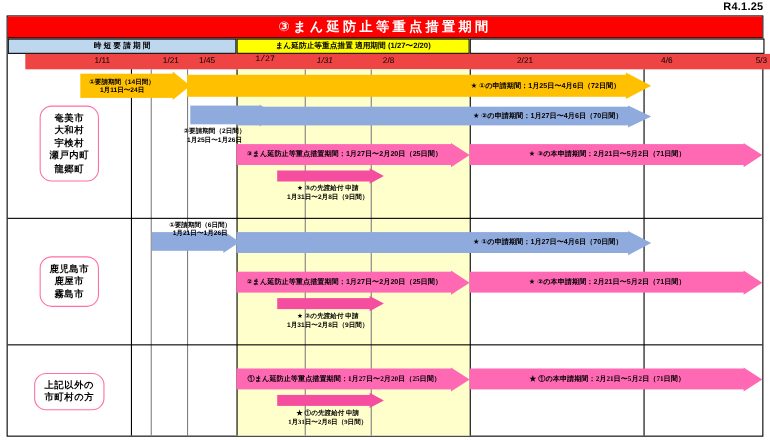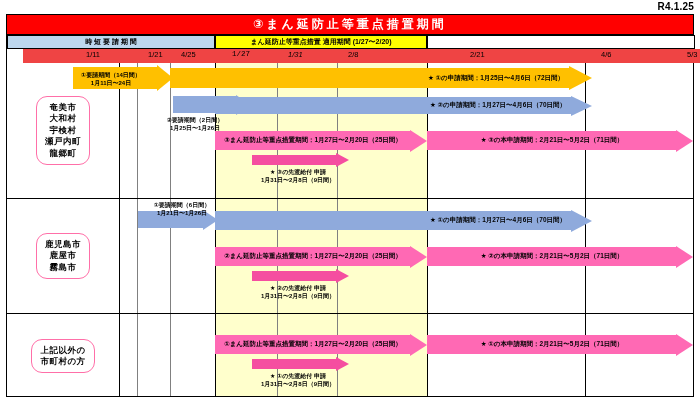--- a/index.html
+++ b/index.html
@@ -116,21 +116,21 @@
 
     <div class="legend-band">
       <div class="legend-seg legend-blue" style="left:0;width:208px;">時 短 要 請 期 間</div>
       <div class="legend-seg legend-yellow" style="left:208px;width:212px;">まん延防止等重点措置 適用期間 (1/27〜2/20)</div>
       <div class="legend-seg legend-white" style="left:420px;width:268px;"></div>
     </div>
 
     <div class="ruler">
       <div class="tick-label" style="left:63px;">1/11</div>
       <div class="tick-label" style="left:125px;">1/21</div>
-      <div class="tick-label" style="left:158px;">4/25</div>
+      <div class="tick-label" style="left:158px;">1/45</div>
       <div class="tick-label" style="left:209px;font-family:Liberation Mono, monospace;">1/27</div>
       <div class="tick-label" style="left:265px;font-style:italic;">1/31</div>
       <div class="tick-label" style="left:325px;">2/8</div>
       <div class="tick-label" style="left:421px;margin-left:26px;">2/21</div>
       <div class="tick-label" style="left:578px;">4/6</div>
       <div class="tick-label" style="left:664px;">5/3</div>
     </div>
 
     <div class="body">
 
@@ -256,21 +256,21 @@
         </div>
 
         <div class="arrow" style="left:420px;top:48px;width:266px;height:19px;">
           <div class="body-bar" style="right:16px;background:#ff69b4;">
             <div class="txt" style="color:#000;">★ ②の本申請期間：2月21日〜5月2日（71日間）</div>
           </div>
           <div class="head" style="right:0;border-width:11px 0 11px 17px;border-left-color:#ff69b4;"></div>
         </div>
       </div>
 
-      <div class="group last" style="top:251px;height:84px;">
+      <div class="group last" style="top:251px;height:84px;font-family:Liberation Serif, serif;">
 
         <div class="label-cell">
           <div class="label-pill">
             <div>上記以外の</div>
             <div>市町村の方</div>
           </div>
         </div>
 
         <div class="arrow" style="left:208px;top:21px;width:212px;height:19px;">
           <div class="body-bar" style="right:16px;background:#ff69b4;">

